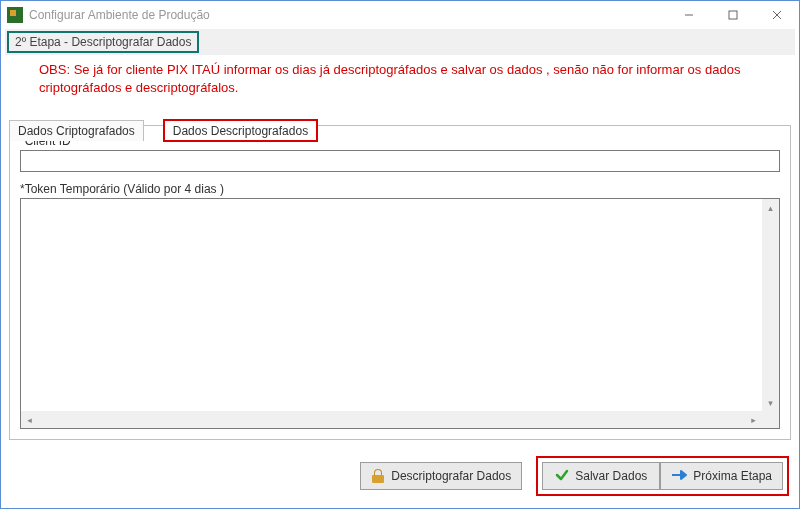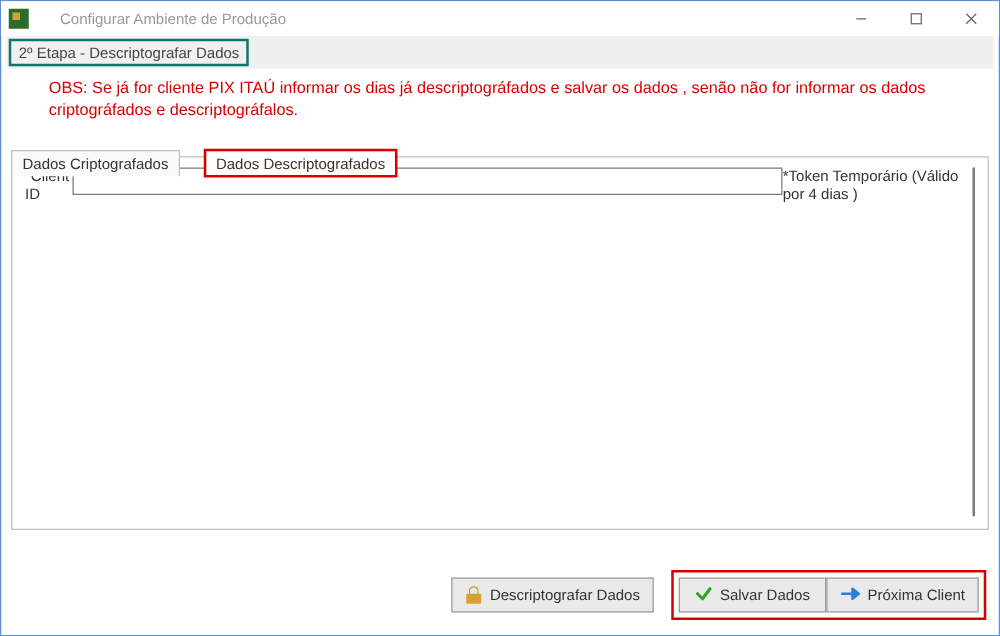--- a/index.html
+++ b/index.html
@@ -36,21 +36,21 @@
       display: inline-block;
       position: relative;
     }
     .titlebar-icon::after {
       content: "";
       position: absolute;
       top: 3px; left: 3px;
       width: 6px; height: 6px;
       background: #d8a030;
     }
-    .titlebar-title { flex: 1; margin-left: 19px; }
+    .titlebar-title { flex: 1; }
     .titlebar-buttons { display: flex; }
     .titlebar-btn {
       width: 44px;
       height: 28px;
       display: flex;
       align-items: center;
       justify-content: center;
       color: #888;
     }
     .titlebar-btn svg { width: 10px; height: 10px; stroke: #666; stroke-width: 1; fill: none; }
@@ -93,25 +93,25 @@
       position: relative;
       z-index: 2;
     }
     .hl-tab {
       outline: 2px solid #d60000;
       outline-offset: -1px;
       margin-left: 20px;
     }
     .tab-panel {
       border: 1px solid #bfbfbf;
-      margin: 0 8px 24px 8px;
+      margin: 0 8px 8px 8px;
       padding: 8px 10px 10px 10px;
       flex: 1;
       display: flex;
-      flex-direction: row;
+      flex-direction: column;
       background: #fff;
     }
     .field-label {
       font-size: 12px;
       color: #333;
       margin-bottom: 2px;
     }
     .text-input {
       width: 100%;
       border: 1px solid #7a7a7a;
@@ -295,18 +295,18 @@
             </svg>
         </span>
         <span>Salvar Dados</span>
       </button>
       <button class="btn">
         <span class="icon-arrow">
           <svg viewBox="0 0 16 14">
               <path d="M1 7 L10 7 M10 3 L15 7 L10 11 Z" fill="#2a7fd6" stroke="#2a7fd6" stroke-width="2" stroke-linejoin="round"></path>
             </svg>
         </span>
-        <span>Próxima Client</span>
+        <span>Próxima Etapa</span>
       </button>
     </div>
   </div>
 
 </div>
 
 </body></html>

